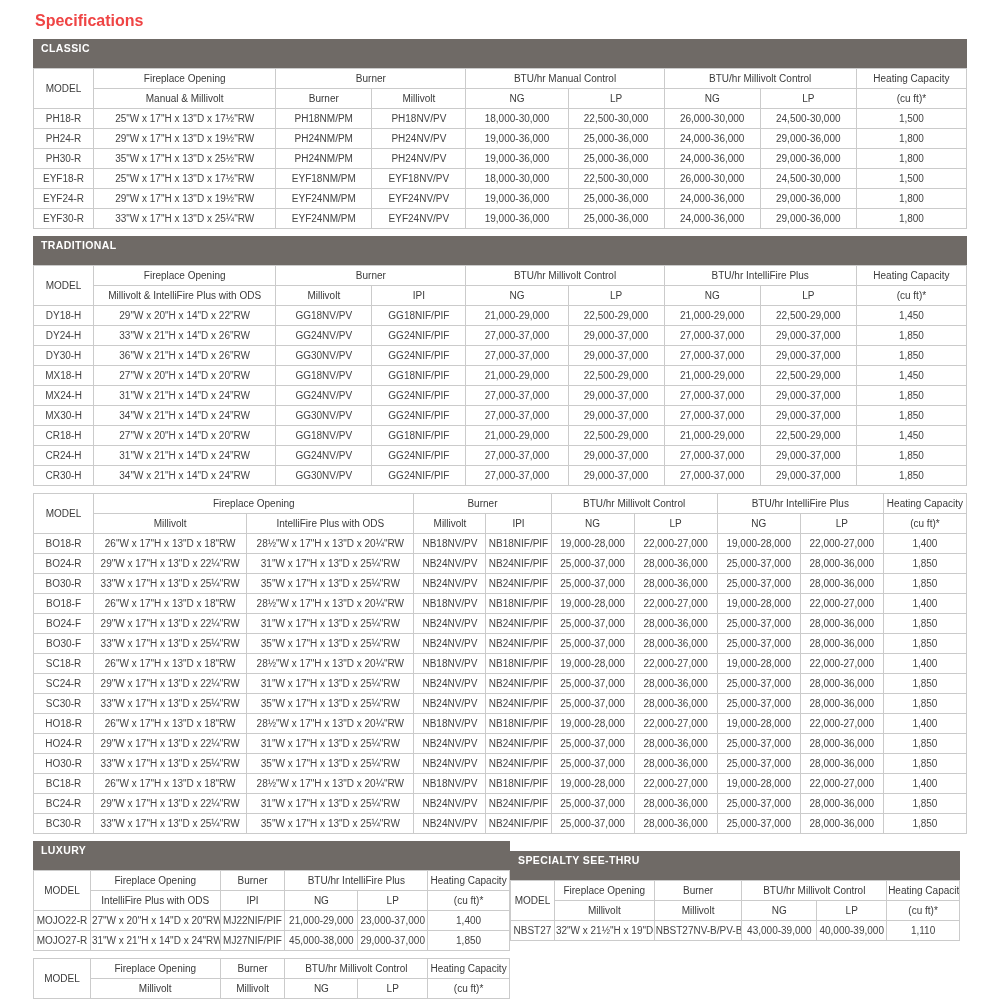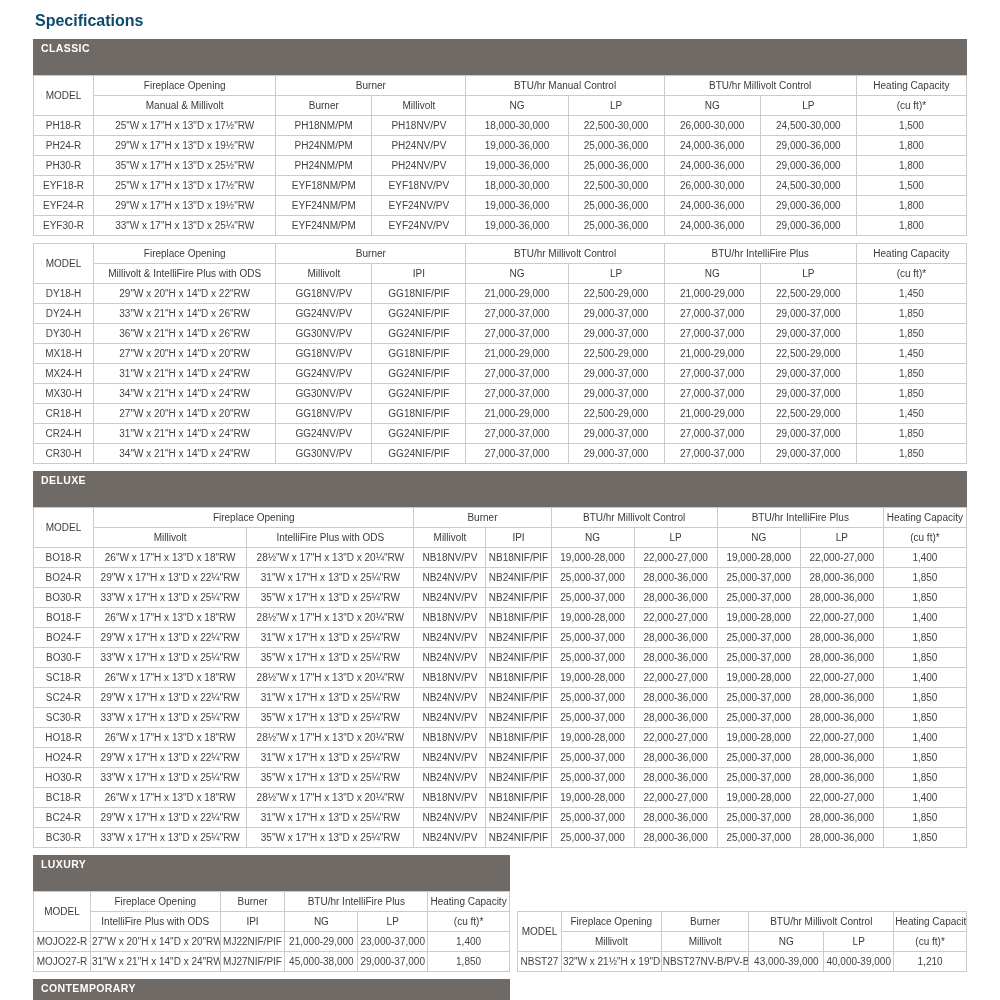--- a/index.html
+++ b/index.html
@@ -1,34 +1,34 @@
 <!DOCTYPE html>
 <html><head>
 <meta charset="utf-8">
 <style>
   html,body { margin:0; padding:0; background:#ffffff; }
   body { width:1000px; height:1000px; font-family:"Liberation Sans", sans-serif; color:#3e3e3e; }
   .page { padding:8px 33px 0 33px; }
-  .page-title { color:#0c4a6e; font-size:16px; font-weight:600; margin:4px 0 9px 2px; }
+  .page-title { color:#ef4444; font-size:16px; font-weight:600; margin:4px 0 9px 2px; }
   .spec-section { margin-bottom:7px; }
   .section-bar {
     background:#6f6a66; color:#ffffff; font-size:10.5px; font-weight:bold;
-    letter-spacing:0.4px; padding:0 8px; height:36px; line-height:19px;
+    letter-spacing:0.4px; padding:0 8px; height:29px; line-height:19px;
     text-transform:uppercase;
   }
   table { width:100%; border-collapse:collapse; table-layout:fixed; background:#fff; }
   th, td {
     border:1px solid #cbcbcb; font-weight:normal; font-size:10px; color:#3e3e3e;
     text-align:center; vertical-align:middle; padding:2px 1px; height:15px;
     overflow:hidden; white-space:nowrap;
   }
   thead th { color:#3a3a3a; }
   tbody td { color:#444444; }
   
-  .row-flex { display:flex; gap:7px; align-items:flex-end; margin-bottom:7px; }
+  .row-flex { display:flex; align-items:center; margin-bottom:7px; }
   .w-luxury { width:477px; flex:none; margin-bottom:0; }
   .w-specialty { width:450px; flex:none; margin-bottom:0; }
   .w-contemporary { width:477px; }
 </style>
 </head>
 <body>
 
 <div class="page">
   <div class="page-title">Specifications</div>
 
@@ -130,20 +130,21 @@
             <td>19,000-36,000</td>
             <td>25,000-36,000</td>
             <td>24,000-36,000</td>
             <td>29,000-36,000</td>
             <td>1,800</td>
           </tr>
         </tbody>
       </table>
     </section>
   <section class="spec-section">
+      <div class="section-bar">TRADITIONAL</div>
       <table>
         <colgroup>
           <col style="width: 6.438%;">
           <col style="width: 19.528%;">
           <col style="width: 10.3%;">
           <col style="width: 10.086%;">
           <col style="width: 10.944%;">
           <col style="width: 10.3%;">
           <col style="width: 10.3%;">
           <col style="width: 10.3%;">
@@ -266,21 +267,20 @@
             <td>27,000-37,000</td>
             <td>29,000-37,000</td>
             <td>27,000-37,000</td>
             <td>29,000-37,000</td>
             <td>1,850</td>
           </tr>
         </tbody>
       </table>
     </section>
   <section class="spec-section">
-      <div class="section-bar">DELUXE</div>
       <table>
         <colgroup>
           <col style="width: 6.438%;">
           <col style="width: 16.416%;">
           <col style="width: 17.918%;">
           <col style="width: 7.725%;">
           <col style="width: 6.974%;">
           <col style="width: 8.906%;">
           <col style="width: 8.906%;">
           <col style="width: 8.906%;">
@@ -535,20 +535,21 @@
               <td>31"W x 21"H x 14"D x 24"RW</td>
               <td>MJ27NIF/PIF</td>
               <td>45,000-38,000</td>
               <td>29,000-37,000</td>
               <td>1,850</td>
             </tr>
           </tbody>
         </table>
       </section>
     <section class="spec-section w-specialty">
+        <div class="section-bar">SPECIALTY SEE-THRU</div>
         <table>
           <colgroup>
             <col style="width: 9.778%;">
             <col style="width: 22.222%;">
             <col style="width: 19.556%;">
             <col style="width: 16.667%;">
             <col style="width: 15.556%;">
             <col style="width: 16.222%;">
           </colgroup>
           <thead>
@@ -567,29 +568,28 @@
               <th>(cu ft)*</th>
             </tr>
           </thead>
           <tbody>
             <tr>
               <td>NBST27</td>
               <td>32"W x 21½"H x 19"D</td>
               <td>NBST27NV-B/PV-B</td>
               <td>43,000-39,000</td>
               <td>40,000-39,000</td>
-              <td>1,210</td>
+              <td>1,110</td>
             </tr>
           </tbody>
         </table>
       </section>
   </div>
 
   <section class="spec-section w-contemporary">
-      <div class="section-bar">CONTEMPORARY</div>
       <table>
         <colgroup>
           <col style="width: 11.95%;">
           <col style="width: 27.254%;">
           <col style="width: 13.627%;">
           <col style="width: 15.304%;">
           <col style="width: 14.675%;">
           <col style="width: 17.191%;">
         </colgroup>
         <thead>

